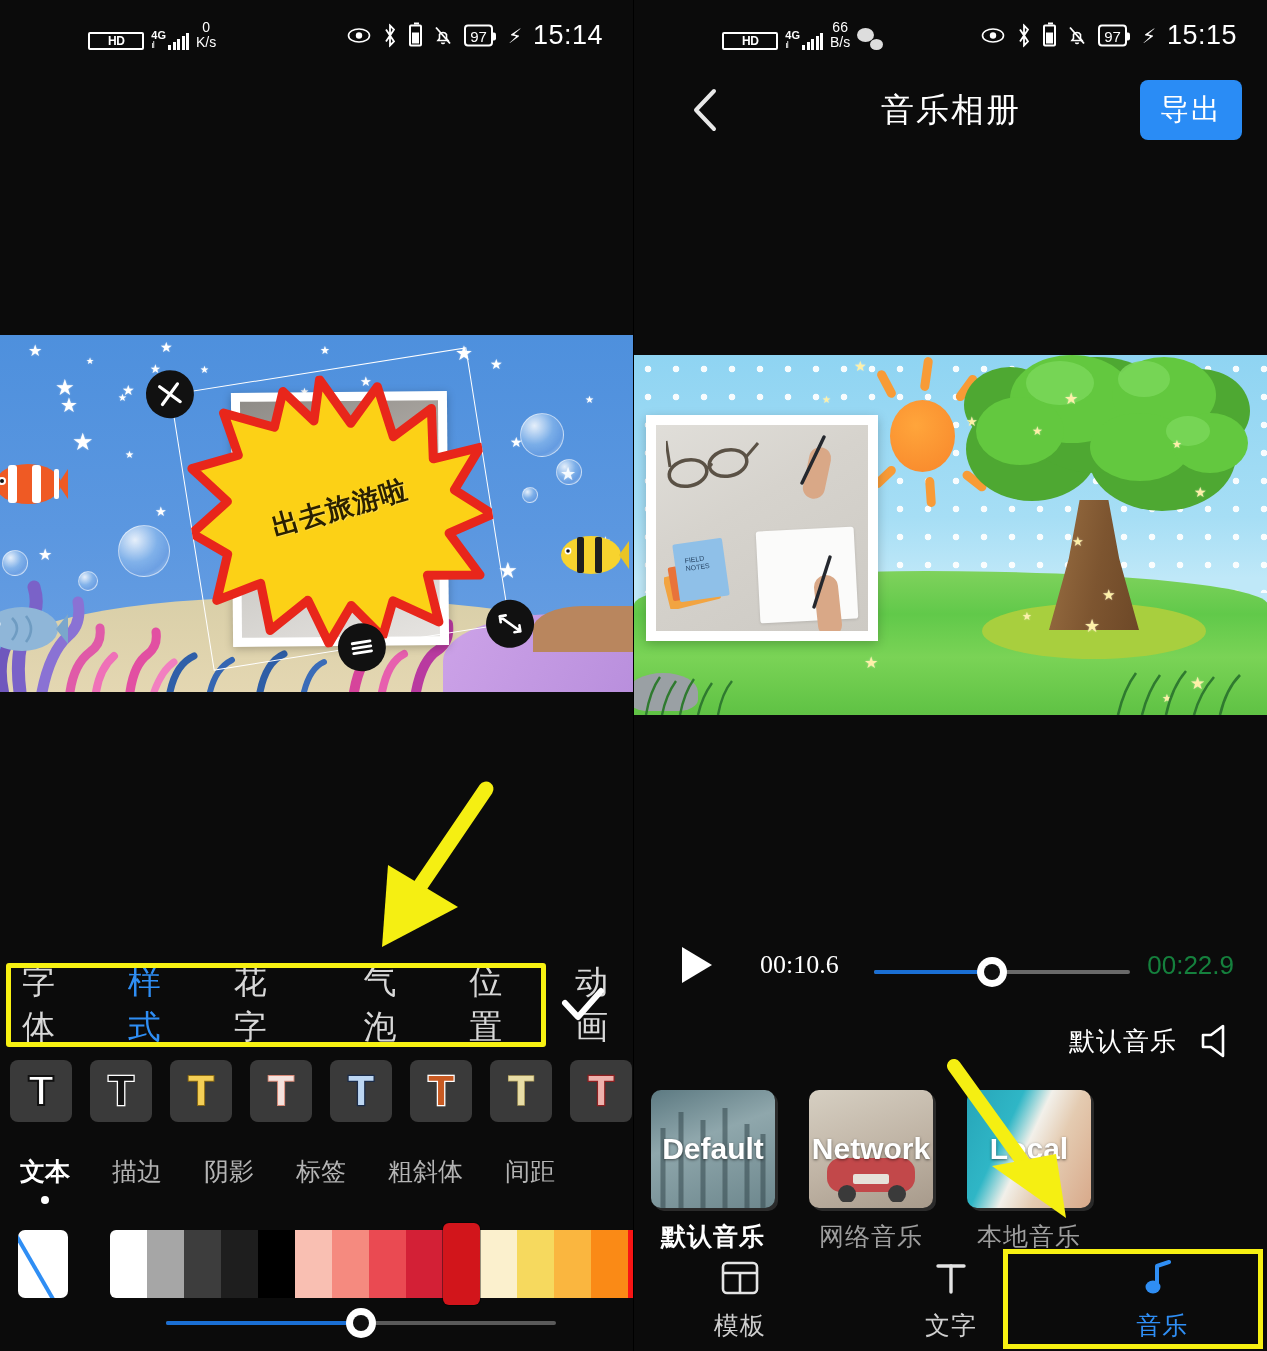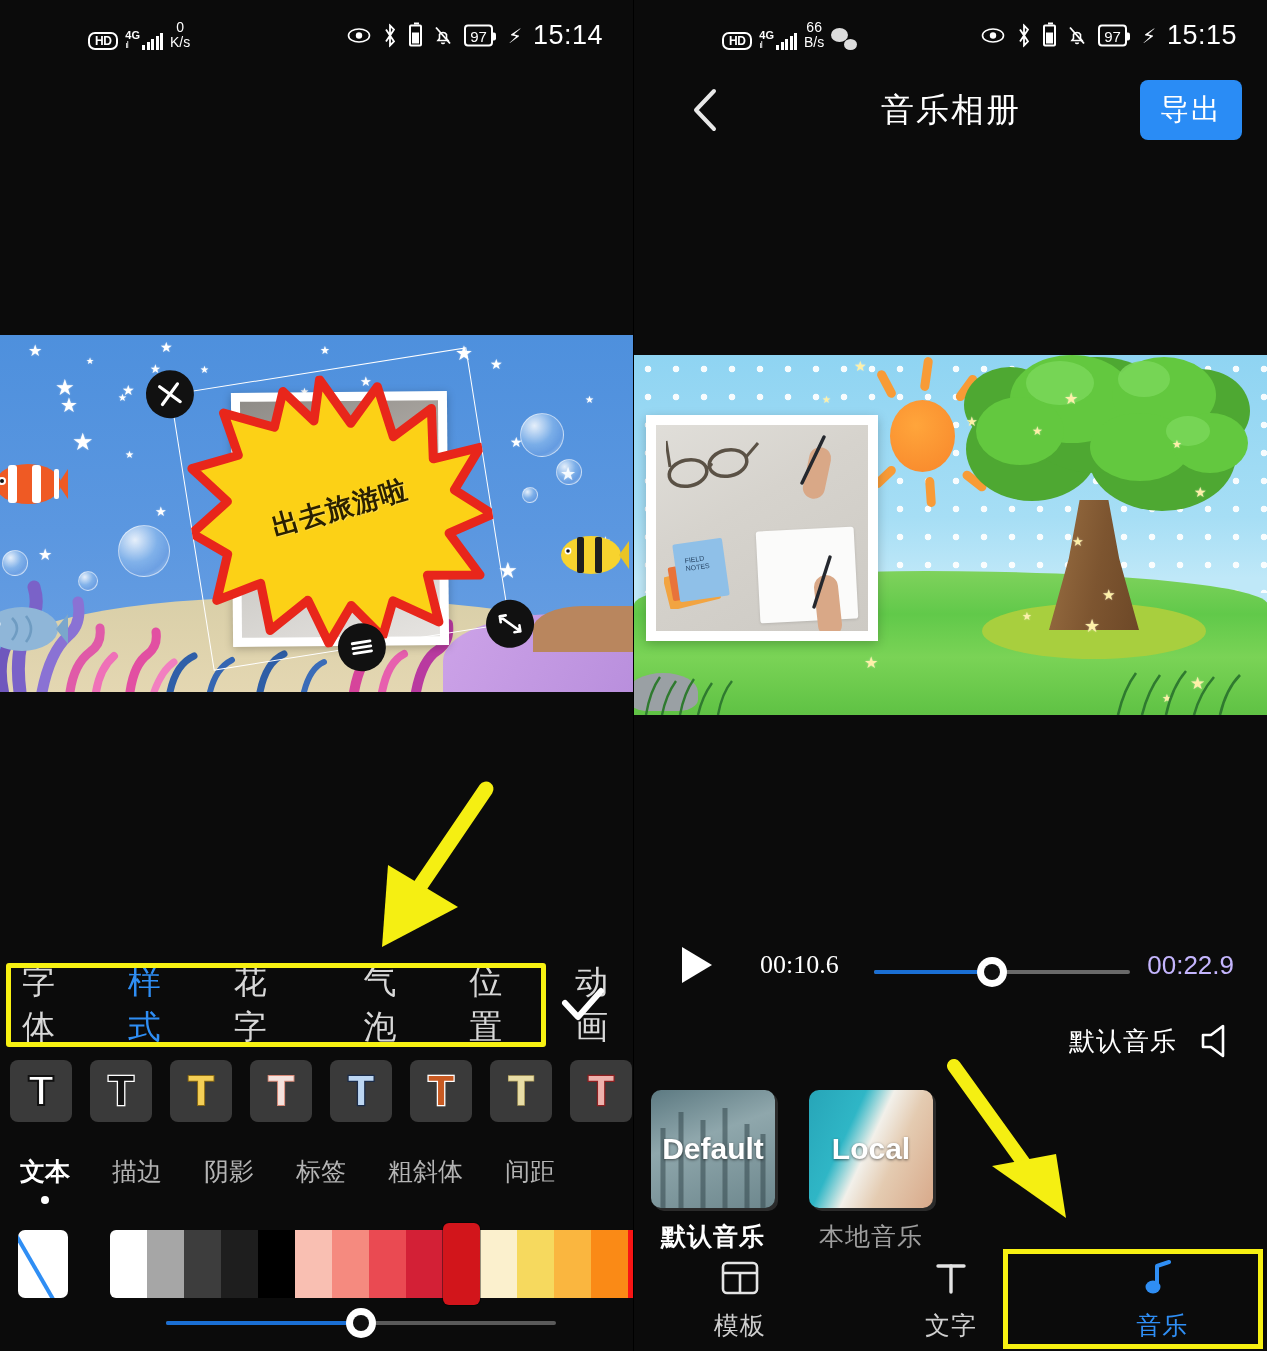--- a/index.html
+++ b/index.html
@@ -14,22 +14,22 @@
   .panel.right { width: 634px; border-left: 1px solid #000; }
 
   
   .statusbar {
     height: 70px; display: flex; align-items: center;
     color: #fff; font-size: 22px; position: relative;
   }
   .sb-left { display: flex; align-items: flex-end; gap: 7px; margin-left: 88px; }
   .sb-right { display: flex; align-items: center; gap: 11px; position: absolute; right: 30px; top: 50%; transform: translateY(-50%); }
   .hd-badge {
-    border: 2px solid #fff; border-radius: 7px; font-size: 12px; font-weight: bold;
-    padding: 1px 5px; line-height: 1; color: #fff; letter-spacing: -0.5px;
+    border: 2px solid #fff; border-radius: 2px; font-size: 12px; font-weight: bold;
+    padding: 1px 18px; line-height: 1; color: #fff; letter-spacing: -0.5px;
   }
   .sig { display: flex; align-items: flex-end; gap: 2px; }
   .sig .g4 { font-size: 11px; line-height: 1; display:flex; flex-direction:column; align-items:flex-start;}
   .sig .g4 b { font-weight: 700; }
   .sig .g4 i { font-style: normal; font-size: 9px; letter-spacing:-1px;}
   .bars { display: flex; align-items: flex-end; gap: 1.5px; height: 17px; }
   .bars span { width: 3px; background: #fff; }
   .bars span:nth-child(1){height:5px}.bars span:nth-child(2){height:8px}
   .bars span:nth-child(3){height:11px}.bars span:nth-child(4){height:14px}
   .bars span:nth-child(5){height:17px}
@@ -233,21 +233,21 @@
   .play-tri {
     margin-left:48px; width:0; height:0;
     border-left: 30px solid #fff; border-top:18px solid transparent; border-bottom:18px solid transparent;
   }
   .t-cur { margin-left:48px; color:#fff; font-size:26px;font-family:Liberation Serif, serif; }
   .mus-slider { position:absolute; left:240px; top:22px; width:256px; height:30px;}
   .ms-track { position:absolute; top:13px; left:0; width:100%; height:4px; background:#6a6a6a; border-radius:2px;}
   .ms-fill { position:absolute; top:13px; left:0; width:46%; height:4px; background:#1a6fd4; border-radius:2px;}
   .ms-knob { position:absolute; top:0; left:46%; margin-left:-15px; width:30px; height:30px; border-radius:50%; background:#fff;}
   .ms-knob::after { content:''; position:absolute; inset:7px; border-radius:50%; background:#101010; }
-  .t-end { position:absolute; right:34px; color:#c4b5fd; font-size:26px; }
+  .t-end { position:absolute; right:34px; color:#15803d; font-size:26px; }
 
   .defmusic-row {
     position:absolute; top:1022px; right:28px; display:flex; align-items:center; gap:20px;
   }
   .defmusic-label { color:#fff; font-size:26px; letter-spacing:1px; }
 
   .music-cards { position:absolute; top:1090px; left:0; width:634px; display:flex; }
   .mcard { width:158px; display:flex; flex-direction:column; align-items:center; }
   .mthumb {
     width:124px; height:118px; border-radius:10px; position:relative; overflow:hidden;
@@ -697,20 +697,32 @@
       <div class="mcard active">
         <div class="mthumb" style="background:linear-gradient(160deg,#5d7a82,#8fa7ac 40%,#6d878d);">
           <svg style="position:absolute;inset:0;width:100%;height:100%;opacity:.55" viewBox="0 0 124 118">
             <path d="M12 118 V38 M30 118 V22 M52 118 V30 M74 118 V18 M96 118 V34 M112 118 V44" stroke="#34474d" stroke-width="5"></path>
           </svg>
           <span class="lbl">Default</span>
         </div>
         <div class="cap">默认音乐</div>
       </div>
       <div class="mcard">
+        <div class="mthumb" style="background:linear-gradient(160deg,#d6cfc2,#bfb3a4 55%,#a79a8b);">
+          <svg style="position:absolute;left:14px;bottom:6px;width:96px;height:62px" viewBox="0 0 96 62">
+            <rect x="4" y="18" width="88" height="34" rx="14" fill="#c2484a"></rect>
+            <circle cx="24" cy="54" r="9" fill="#3a3a3a"></circle>
+              <circle cx="74" cy="54" r="9" fill="#3a3a3a"></circle>
+            <rect x="30" y="34" width="36" height="10" rx="2" fill="#e6e2da"></rect>
+          </svg>
+          <span class="lbl">Network</span>
+        </div>
+        <div class="cap">网络音乐</div>
+      </div>
+      <div class="mcard">
         <div class="mthumb" style="background:linear-gradient(115deg,#27a5b8 0%,#2fb6c6 32%,#f2f0ea 48%,#e4cbb1 66%,#d8a98a 100%);">
           <span class="lbl">Local</span>
         </div>
         <div class="cap">本地音乐</div>
       </div>
     </div>
 
     <svg class="arrow-right" viewBox="0 0 140 170">
       <path d="M14 8 L96 122" stroke="#f5ef12" stroke-width="14" stroke-linecap="round"></path>
       <polygon points="126 160 52 108 116 96" fill="#f5ef12"></polygon>

